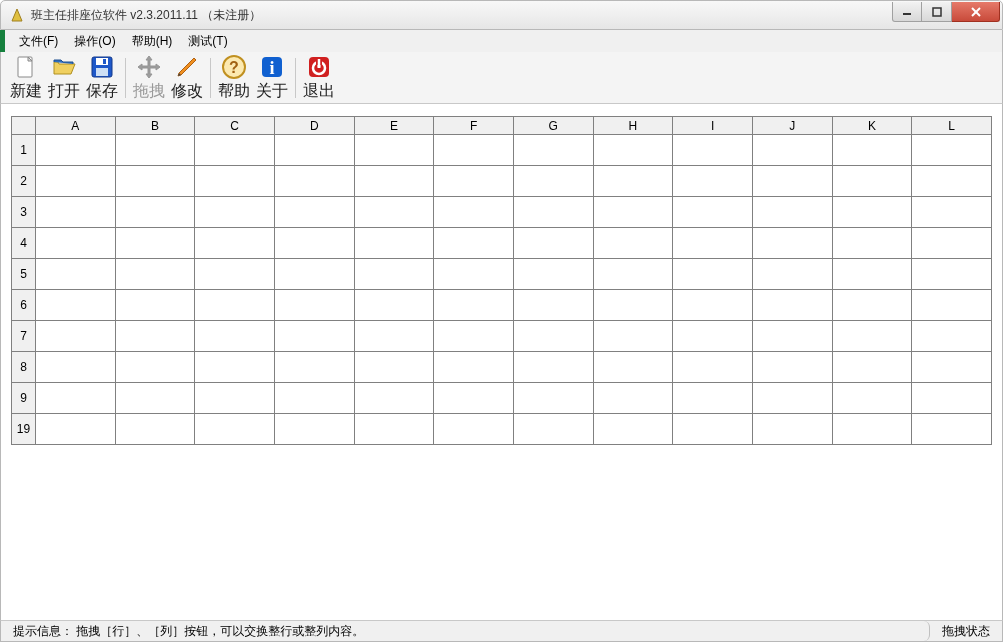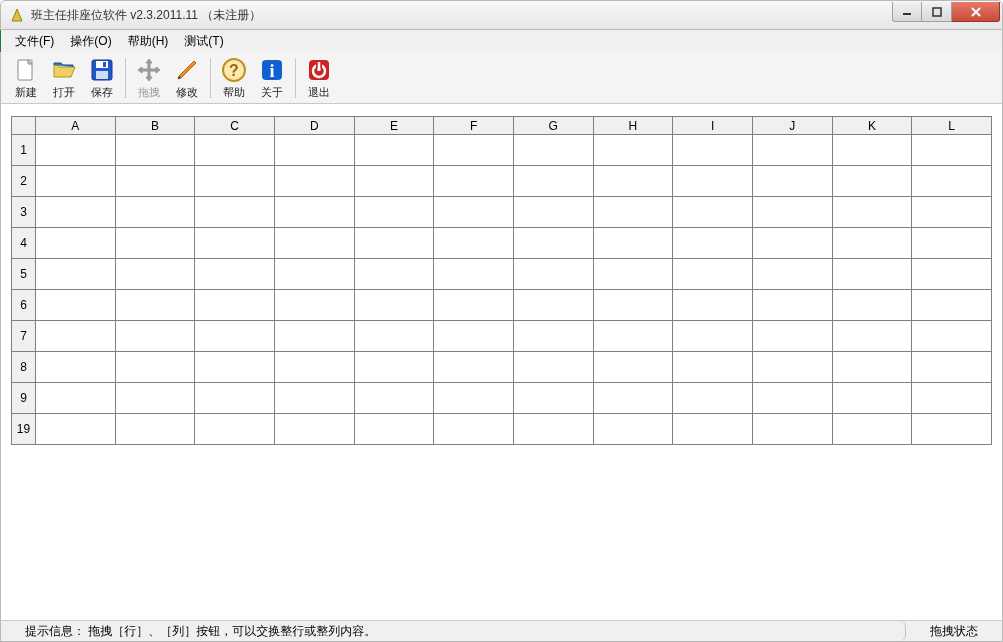--- a/index.html
+++ b/index.html
@@ -51,21 +51,21 @@
   color: #fff;
   border-radius: 0 0 3px 0;
   border-color: #a03020;
 }
 .win-btn.max { border-left: none; }
 .win-btn.close { border-left: none; }
 
 .menubar {
   height: 22px;
   background: #f0f0f0;
-  border-left: 1px solid #15803d;
+  border-left: 5px solid #15803d;
   border-right: 1px solid #b8b8b8;
   display: flex;
   align-items: center;
   padding-left: 6px;
 }
 .menu-item {
   padding: 2px 8px;
   cursor: default;
 }
 
@@ -86,21 +86,21 @@
   justify-content: center;
   width: 38px;
   height: 48px;
   cursor: default;
 }
 .tool-btn .icon-box {
   width: 28px; height: 28px;
   display: flex; align-items: center; justify-content: center;
 }
 .tool-btn .label {
-  font-size: 11px;
+  font-size: 16px;
   margin-top: 1px;
   color: #222;
 }
 .tool-btn.disabled .label { color: #999; }
 .tool-btn.disabled svg { opacity: 0.45; }
 .sep {
   width: 1px; height: 40px;
   background: #c8c8c8;
   margin: 0 4px;
 }
@@ -158,21 +158,21 @@
 .statusbar {
   height: 22px;
   background: #f0f0f0;
   border: 1px solid #b8b8b8;
   border-top: 1px solid #c8c8c8;
   display: flex;
   align-items: center;
   font-size: 12px;
 }
 .statusbar .cell {
-  padding: 0 24px;
+  padding: 0 12px;
   border-right: 1px solid #c0c0c0;
   height: 100%;
   display: flex;
   align-items: center;
   border-radius: 6px;
 }
 .statusbar .cell.first { flex: 1; }
 .statusbar .cell.last { border-right: none; }
 </style>
 </head>

